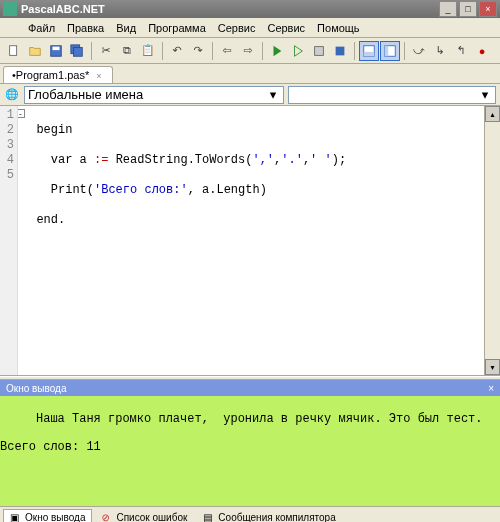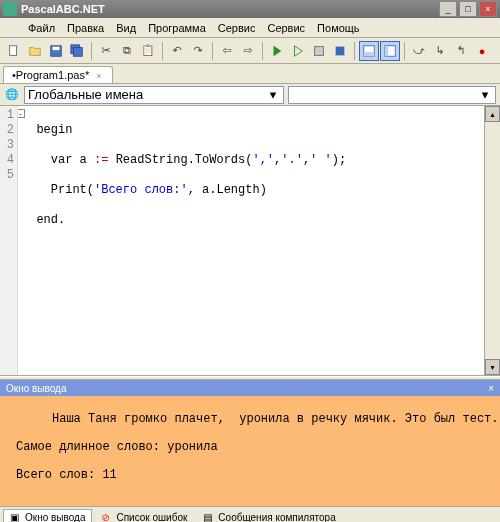--- a/index.html
+++ b/index.html
@@ -29,21 +29,21 @@
 .code .fold { position:absolute; left:-2px; top:3px; width:9px; height:9px; border:1px solid #888; font-size:8px; line-height:7px; text-align:center; background:#fff; }
 .kw { color:#000; font-weight:normal; }
 .str { color:#0000cc; }
 .punct { color:#c00; }
 .vscroll { width:16px; background:#ece9d8; border-left:1px solid #aca899; position:relative; }
 .vscroll .up, .vscroll .dn { height:16px; background:#d4d0c8; border:1px solid #888; display:flex; align-items:center; justify-content:center; font-size:8px; }
 .vscroll .dn { position:absolute; bottom:0; width:100%; }
 .splitter { height:4px; background:#ece9d8; border-top:1px solid #fff; border-bottom:1px solid #aca899; cursor:row-resize; }
 .out-title { height:16px; background:#7a96df; color:#fff; font-size:10px; padding:1px 6px; display:flex; align-items:center; }
 .out-title .x { margin-left:auto; cursor:default; }
-.out-body { background:#fdba74; height:110px; font-family:"Courier New",monospace; font-size:12px; padding:2px 16px; line-height:14px; white-space:pre; overflow:hidden; }
+.out-body { background:#bef264; height:110px; font-family:"Courier New",monospace; font-size:12px; padding:2px 0; line-height:14px; white-space:pre; overflow:hidden; }
 .bottabs { height:22px; background:#ece9d8; display:flex; align-items:center; padding:0 3px; gap:2px; border-top:1px solid #aca899; }
 .btab { display:flex; align-items:center; gap:3px; padding:2px 6px; font-size:10px; border:1px solid transparent; }
 .btab.active { background:#fff; border:1px solid #aca899; }
 .btab .ico { width:12px; height:12px; }
 </style>
 </head>
 <body>
 
 <div class="titlebar">
   <div class="icon"></div>
@@ -177,21 +177,20 @@
 </div>
 
 <div class="splitter"></div>
 
 <div class="out-title">
   <span>Окно вывода</span>
   <span class="x">×</span>
 </div>
 <div class="out-body">
 <div>     Наша Таня громко плачет,  уронила в речку мячик. Это был тест.</div>
-<div>Самое длинное слово: уронила</div>
 <div>Всего слов: 11</div>
 </div>
 
 <div class="bottabs">
   <div class="btab active">
     <span class="ico">▣</span>
     <span>Окно вывода</span>
   </div>
   <div class="btab">
     <span class="ico" style="color:#c33">⊘</span>

